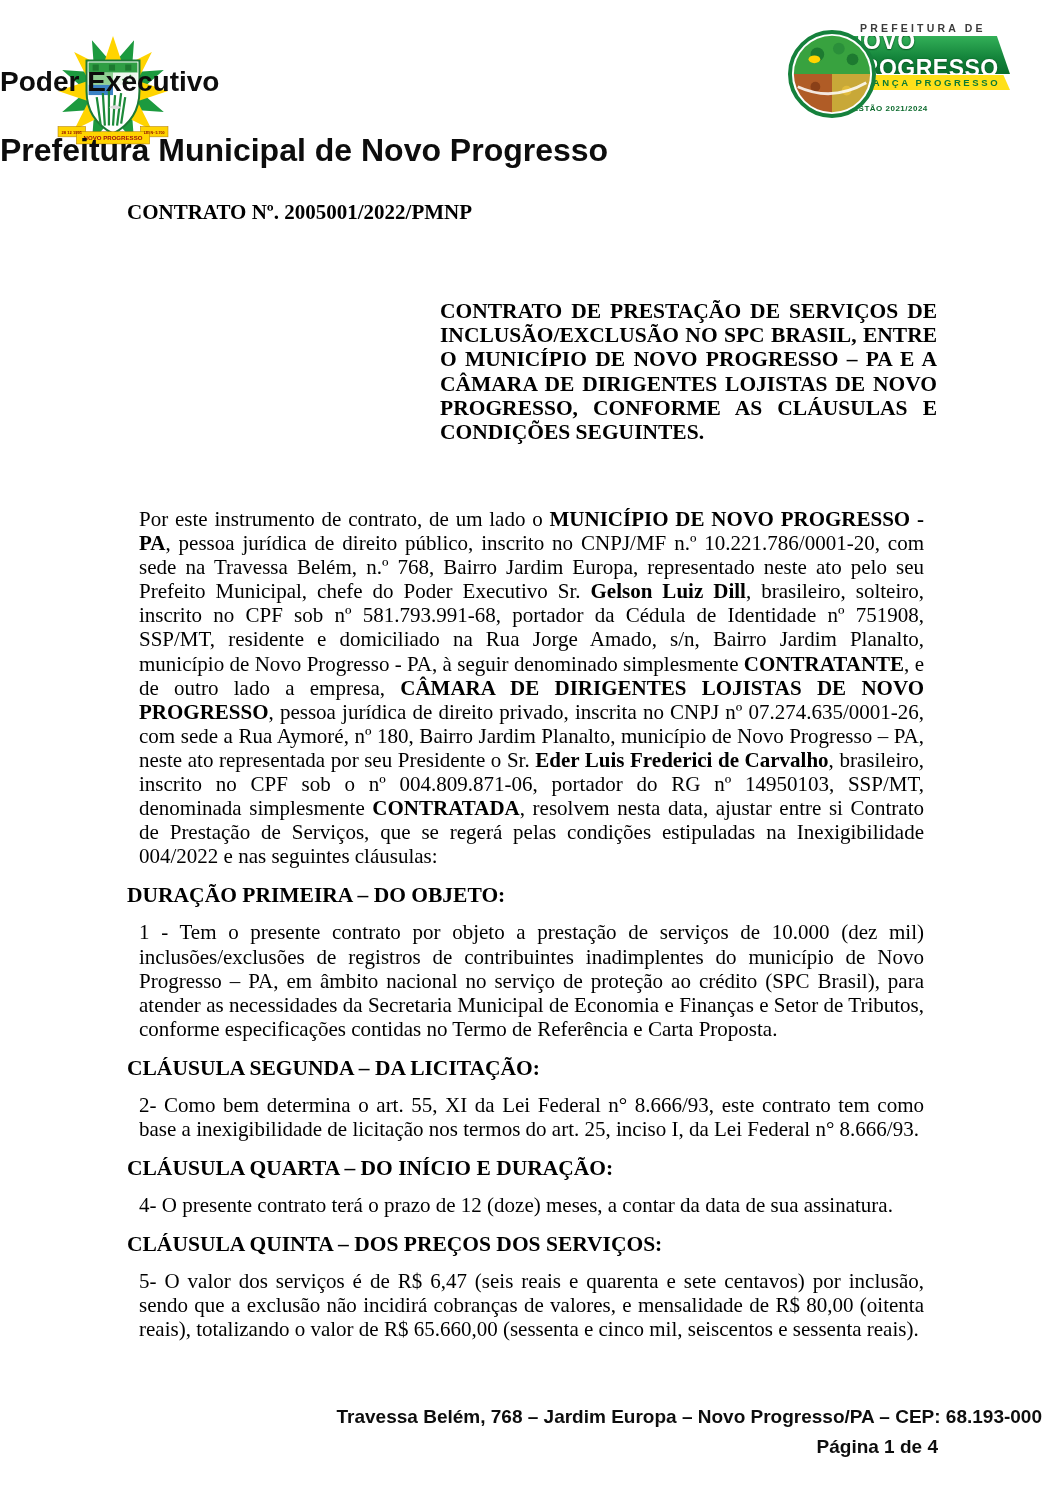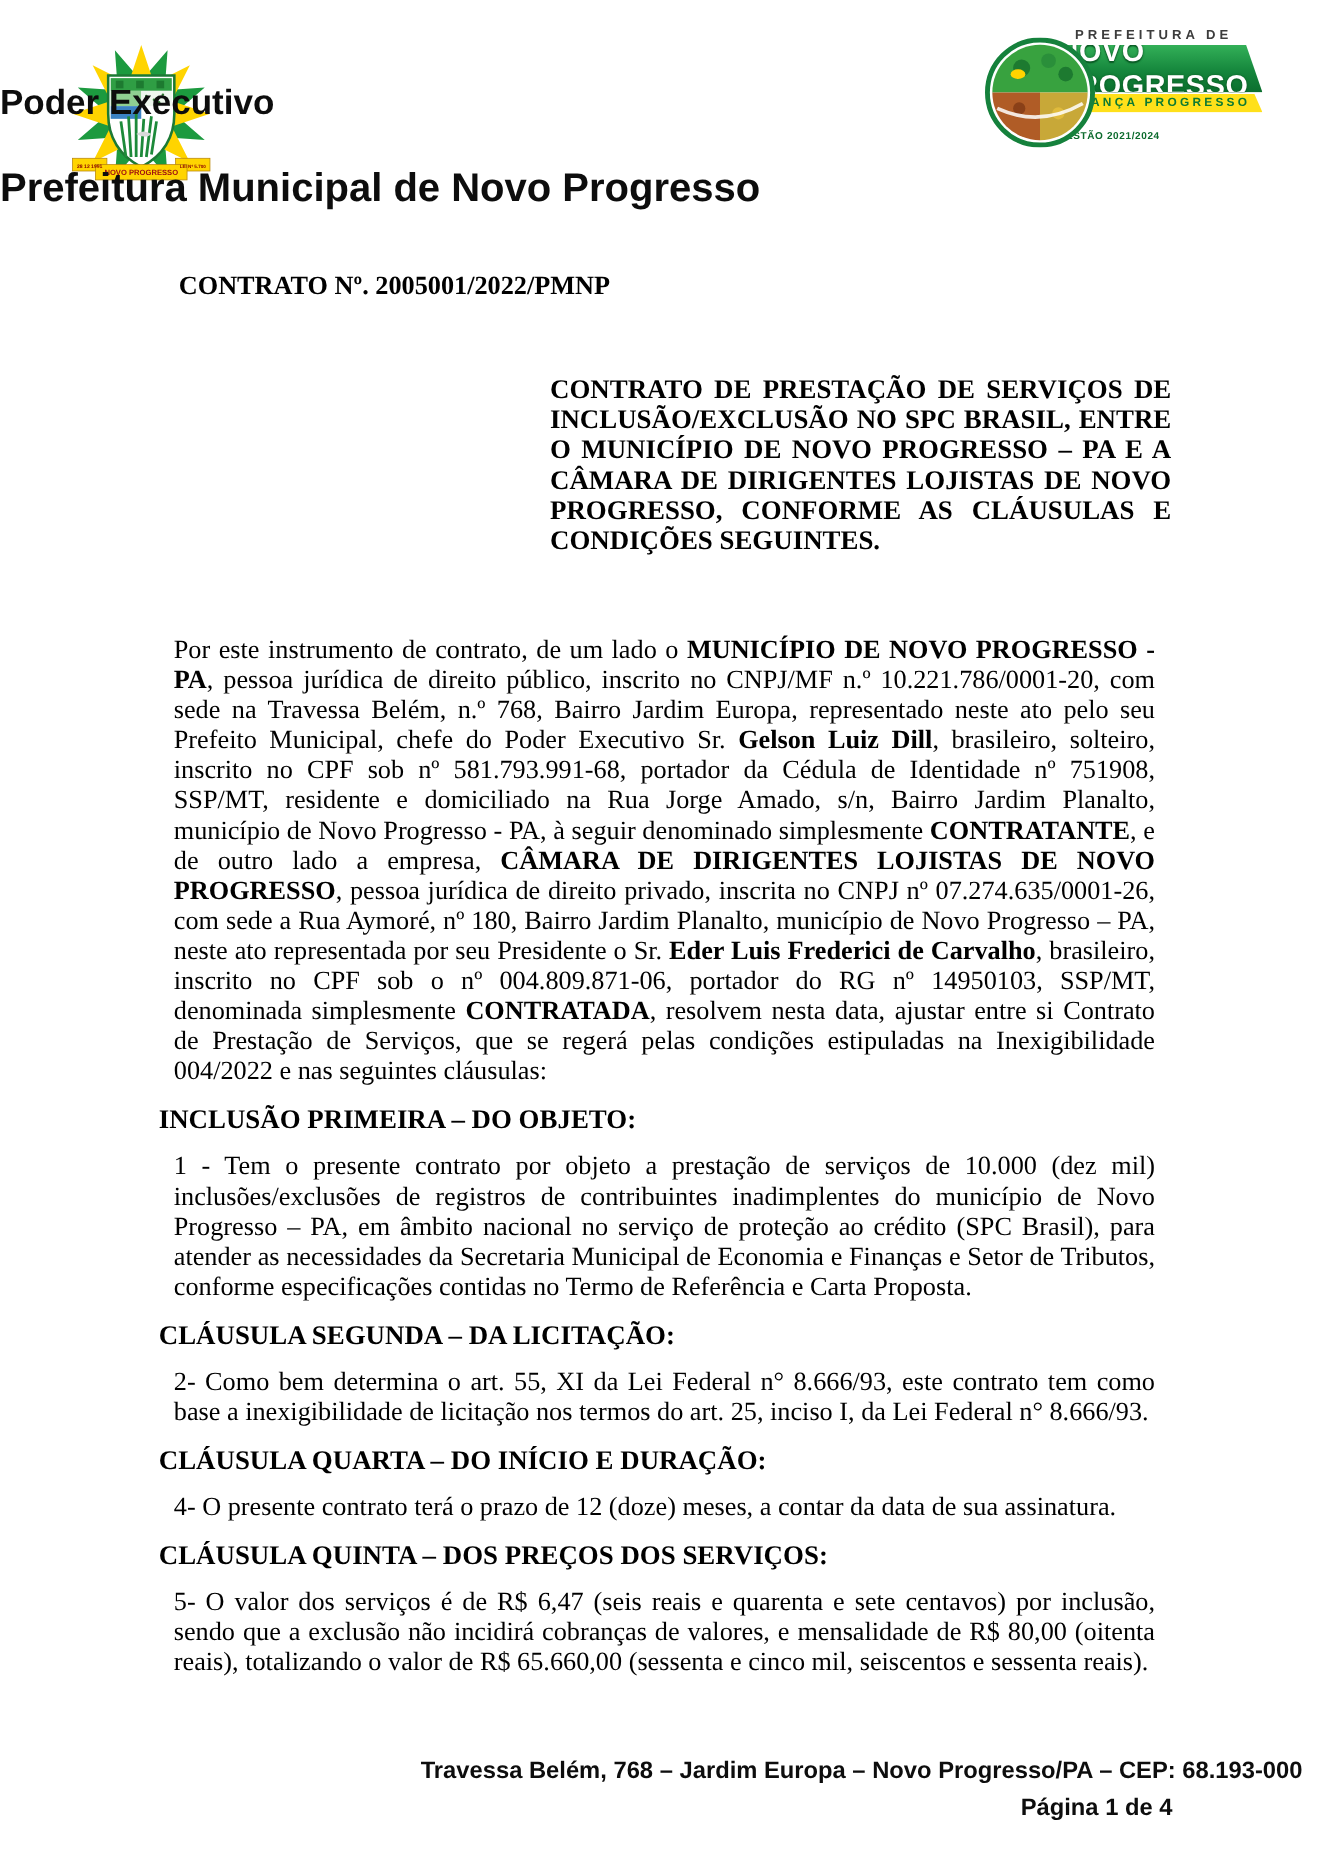--- a/index.html
+++ b/index.html
@@ -50,21 +50,21 @@
     font-weight:bold;font-size:9.5px;letter-spacing:2.6px;color:#0c7a33;
   }
   .brand-term{
     margin-top:14px;text-align:left;
     font-family:"Liberation Sans","DejaVu Sans",sans-serif;
     font-weight:bold;font-size:8px;color:#0c6b2d;letter-spacing:0.5px;
   }
 
   
   .contract-number{
-    position:absolute;left:127px;top:200px;margin:16px;
+    position:absolute;left:127px;top:200px;margin:0;
     font-weight:bold;font-size:21px;
   }
   .subject{
     position:absolute;left:440px;top:299px;width:497px;margin:0;
     font-weight:bold;font-size:21.5px;line-height:24.2px;
     text-align:justify;
   }
   .content{
     position:absolute;left:127px;top:495px;width:809px;
     font-size:21px;line-height:24.1px;text-align:justify;
@@ -150,21 +150,21 @@
   </div>
 
   <p class="contract-number">CONTRATO Nº. 2005001/2022/PMNP</p>
 
   <p class="subject">CONTRATO DE PRESTAÇÃO DE SERVIÇOS DE INCLUSÃO/EXCLUSÃO NO SPC BRASIL, ENTRE O MUNICÍPIO DE NOVO PROGRESSO – PA E A CÂMARA DE DIRIGENTES LOJISTAS DE NOVO PROGRESSO, CONFORME AS CLÁUSULAS E CONDIÇÕES SEGUINTES.</p>
 
   <div class="content">
     <p class="intro"><span>Por este instrumento de contrato, de um lado o </span><span class="bold">MUNICÍPIO DE NOVO PROGRESSO - PA</span><span>, pessoa jurídica de direito público, inscrito no CNPJ/MF n.º 10.221.786/0001-20, com sede na Travessa Belém, n.º 768, Bairro Jardim Europa, representado neste ato pelo seu Prefeito Municipal, chefe do Poder Executivo Sr. </span><span class="bold">Gelson Luiz Dill</span><span>, brasileiro, solteiro, inscrito no CPF sob nº 581.793.991-68, portador da Cédula de Identidade nº 751908, SSP/MT, residente e domiciliado na Rua Jorge Amado, s/n, Bairro Jardim Planalto, município de Novo Progresso - PA, à seguir denominado simplesmente </span><span class="bold">CONTRATANTE</span><span>, e de outro lado a empresa, </span><span class="bold">CÂMARA DE DIRIGENTES LOJISTAS DE NOVO PROGRESSO</span><span>, pessoa jurídica de direito privado, inscrita no CNPJ nº 07.274.635/0001-26, com sede a Rua Aymoré, nº 180, Bairro Jardim Planalto, município de Novo Progresso – PA, neste ato representada por seu Presidente o Sr. </span><span class="bold">Eder Luis Frederici de Carvalho</span><span>, brasileiro, inscrito no CPF sob o nº 004.809.871-06, portador do RG nº 14950103, SSP/MT,  denominada simplesmente </span><span class="bold">CONTRATADA</span><span>, resolvem nesta data, ajustar entre si Contrato de Prestação de Serviços, que se regerá pelas condições estipuladas na Inexigibilidade 004/2022 e nas seguintes cláusulas:</span></p>
 
     <section class="clause">
-      <h2 class="clause-heading">INCLUSÃO PRIMEIRA – DO OBJETO:</h2>
+      <h2 class="clause-heading">DURAÇÃO PRIMEIRA – DO OBJETO:</h2>
       <p>1 - Tem o presente contrato por objeto a prestação de serviços de 10.000 (dez mil) inclusões/exclusões de registros de contribuintes inadimplentes do município de Novo Progresso – PA, em âmbito nacional no serviço de proteção ao crédito (SPC Brasil), para atender as necessidades da Secretaria Municipal de Economia e Finanças e Setor de Tributos, conforme especificações contidas no Termo de Referência e Carta Proposta.</p>
     </section>
 
     <section class="clause">
       <h2 class="clause-heading">CLÁUSULA SEGUNDA – DA LICITAÇÃO:</h2>
       <p>2- Como bem determina o art. 55, XI da Lei Federal n° 8.666/93, este contrato tem como base a inexigibilidade de licitação nos termos do art. 25, inciso I, da Lei Federal n° 8.666/93.</p>
     </section>
 
 
     <section class="clause">

